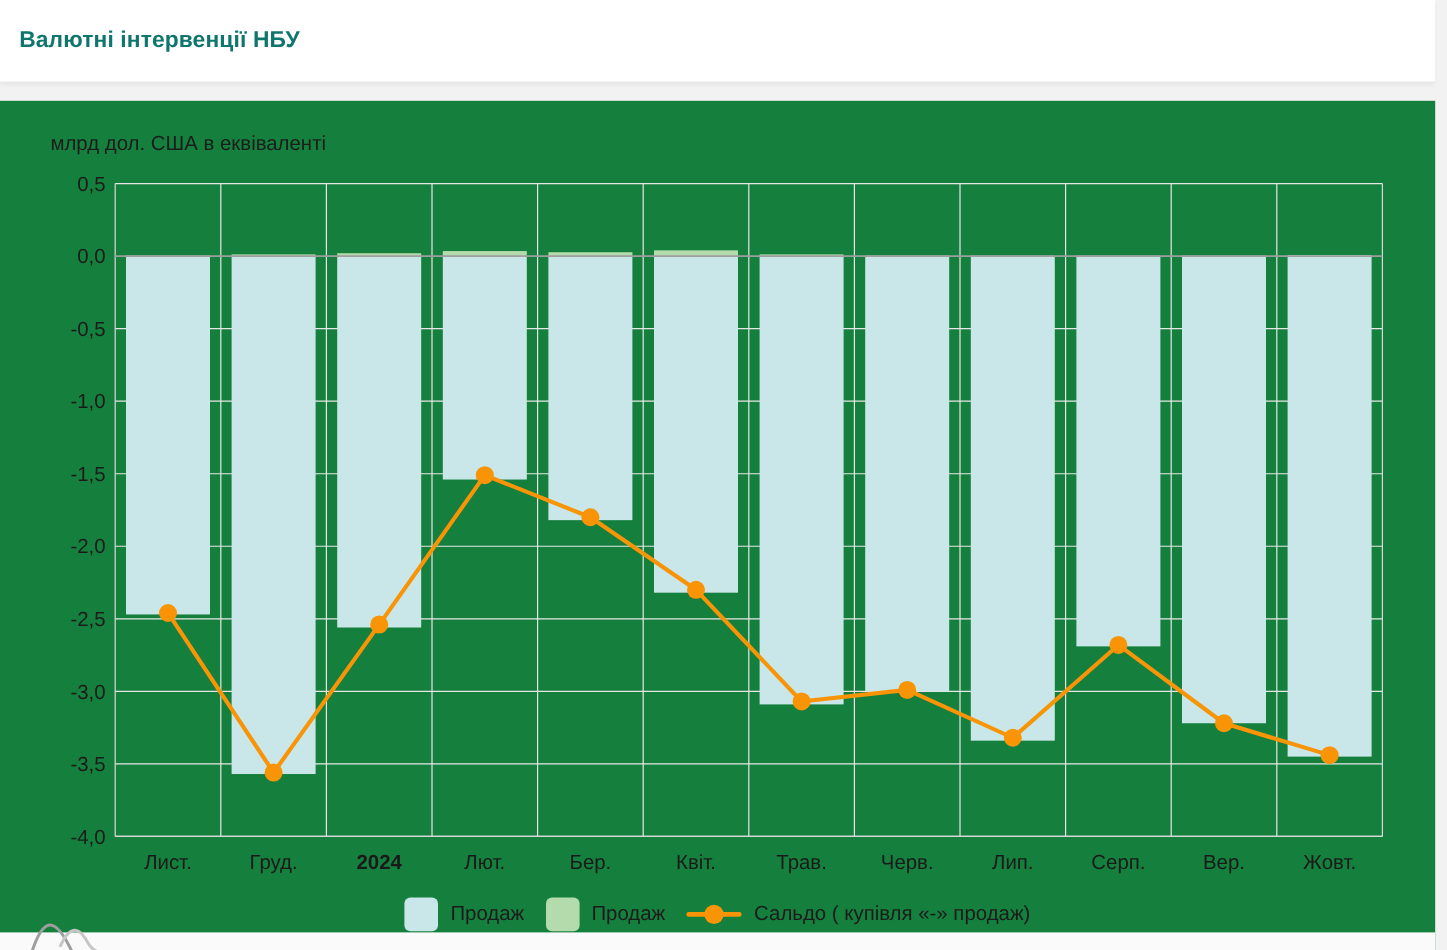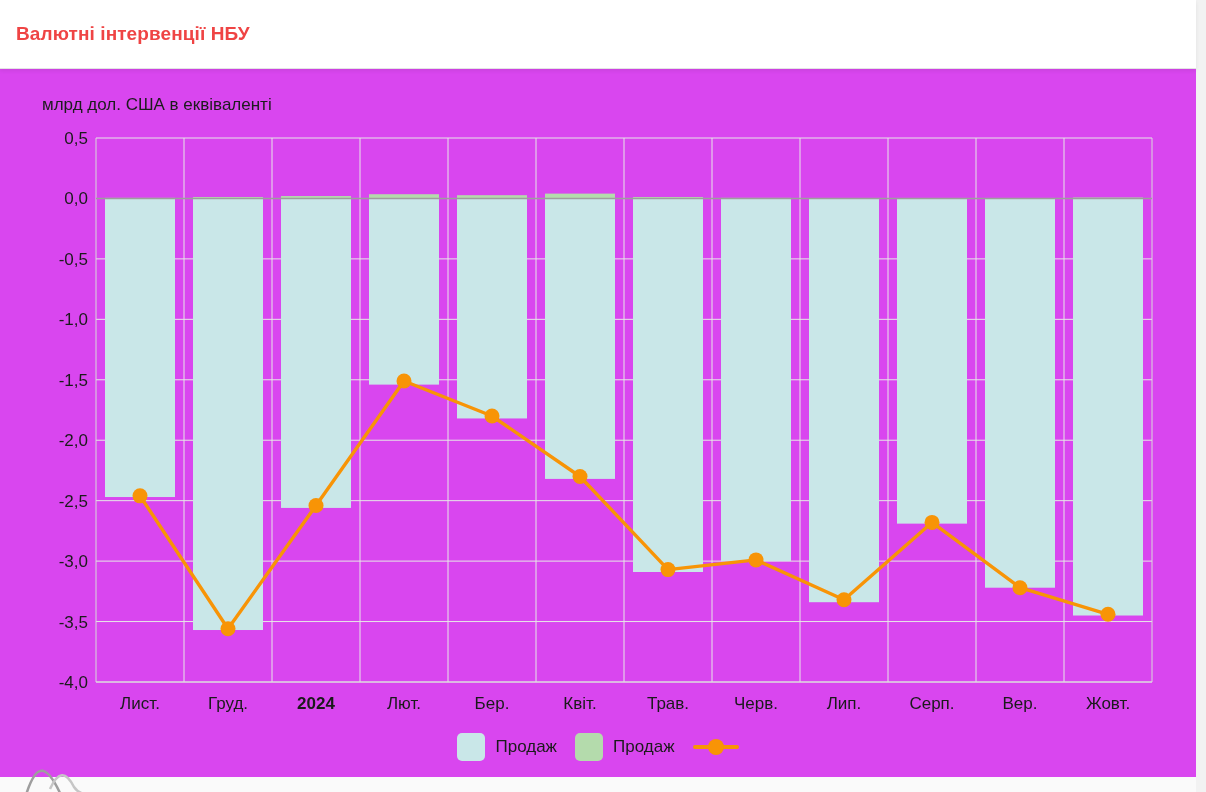--- a/index.html
+++ b/index.html
@@ -9,24 +9,24 @@
     font-family:"Liberation Sans","DejaVu Sans",sans-serif;
     -webkit-font-smoothing:antialiased;
   }
   .header{
     position:absolute;top:0;left:0;width:1196px;height:68px;background:#ffffff;
     border-bottom:1px solid #e3e3e3;
     box-shadow:0 2px 4px rgba(0,0,0,0.07);
     display:flex;align-items:center;z-index:3;
   }
   .page-title{
-    padding-left:16px;font-size:19px;font-weight:bold;color:#ef4444;letter-spacing:0.1px;
+    padding-left:16px;font-size:19px;font-weight:bold;color:#0f766e;letter-spacing:0.1px;
   }
   .card{
-    position:absolute;top:69px;left:0;width:1196px;height:708px;background:#d946ef;z-index:1;
+    position:absolute;top:84px;left:0;width:1196px;height:708px;background:#15803d;z-index:1;
   }
   .unit-label{
     position:absolute;left:42px;top:26px;font-size:17px;color:#1c1c1c;
   }
   svg.chart{position:absolute;left:0;top:0;}
   svg text{font-family:"Liberation Sans","DejaVu Sans",sans-serif;}
   .legend{
     position:absolute;left:0;top:664px;width:100%;
     display:flex;justify-content:center;align-items:center;gap:18px;
   }
@@ -144,20 +144,21 @@
     </div>
     <div class="legend-item">
       <span class="swatch" style="background: rgb(180, 219, 172);"></span>
       <span class="legend-label">Продаж</span>
     </div>
     <div class="legend-item">
       <span class="line-glyph">
         <span class="lg-line" style="background: rgb(248, 148, 6);"></span>
           <span class="lg-dot" style="background: rgb(248, 148, 6);"></span>
       </span>
+      <span class="legend-label">Сальдо ( купівля «-» продаж)</span>
     </div>
   </div>
 </div>
 
 <div class="bottom-strip"></div>
 
 <svg class="logo" width="96" height="42" viewBox="0 0 96 42">
   <path d="M2,38 H84" stroke="#d4d4d4" stroke-width="2.5" fill="none"></path>
   <path d="M12,38 C22,6 32,6 46,36" stroke="#9e9e9e" stroke-width="2.5" fill="none"></path>
   <path d="M36,32 C44,14 52,14 60,30 C64,36 70,38 78,38" stroke="#c6c6c6" stroke-width="2.5" fill="none"></path>

